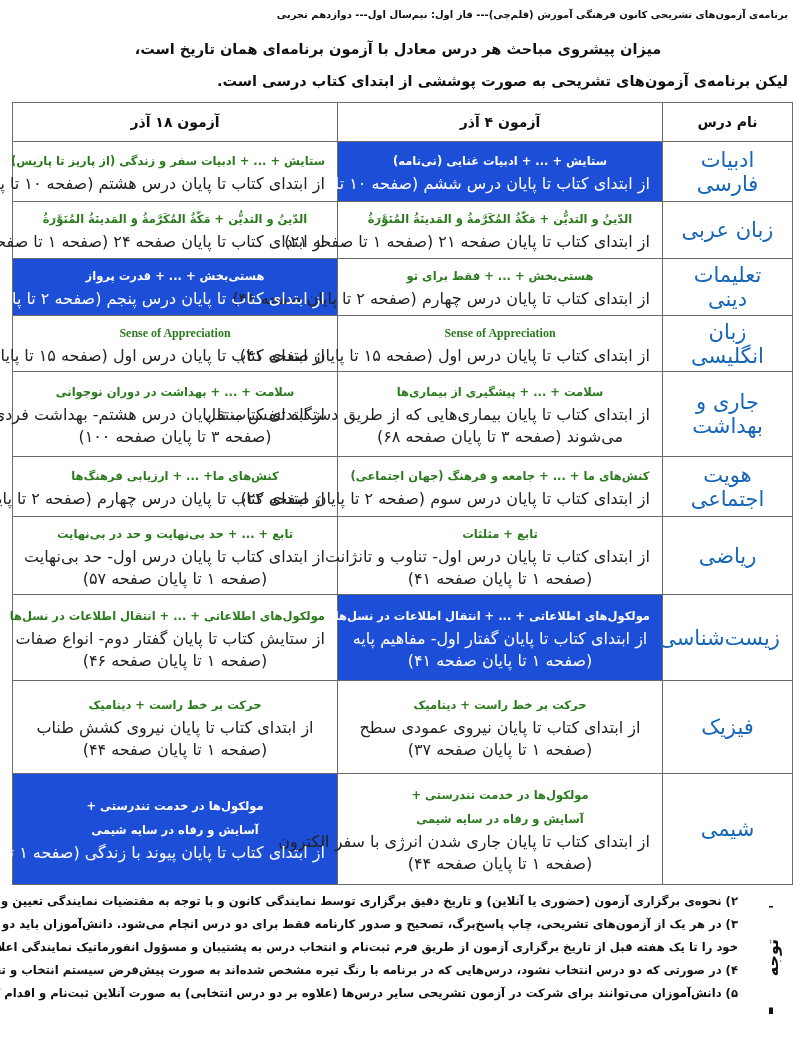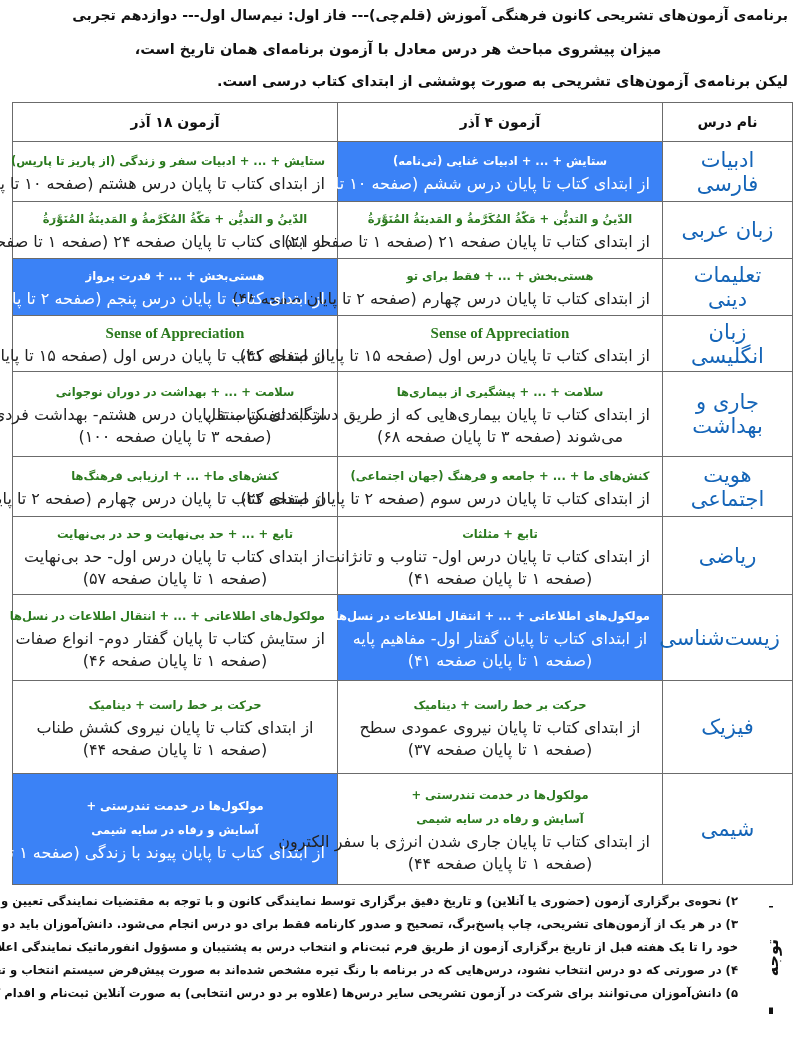--- a/index.html
+++ b/index.html
@@ -1,33 +1,33 @@
 <!DOCTYPE html>
 <html><head>
 <meta charset="utf-8">
 <style>
   html, body { margin:0; padding:0; background:#ffffff; }
   body { width:800px; height:1053px; position:relative; overflow:hidden;
          font-family:"DejaVu Sans", "Liberation Sans", sans-serif; color:#111; direction:rtl; }
-  .title { position:absolute; right:12px; top:4px; width:780px; font-weight:bold; font-size:14px; line-height:22px; white-space:nowrap; }
+  .title { position:absolute; right:12px; top:4px; width:780px; font-weight:bold; font-size:10px; line-height:22px; white-space:nowrap; }
   .sub { position:absolute; right:12px; width:780px; font-weight:bold; font-size:14.5px; line-height:22px; white-space:nowrap; }
   .sub1 { top:38px;text-align:center; }
   .sub2 { top:70px; }
   table.sched { position:absolute; left:12px; top:102px; width:781px; border-collapse:collapse; direction:rtl; table-layout:fixed; }
   table.sched td, table.sched th { border:1.5px solid #6b6b6b; text-align:center; vertical-align:middle; padding:0 12px; }
   table.sched th { font-weight:bold; font-size:14px; height:38px; }
   table.sched .col-name { width:130px; }
   table.sched .col-a { width:325px; }
   table.sched .col-b { width:325px; }
   td.subj { color:#1565b8; font-weight:normal; font-size:21px; }
   .topic { color:#2b7a1e; font-weight:bold; font-size:11.5px; line-height:24px; white-space:nowrap; }
   .desc { color:#222; font-size:16px; line-height:22px; white-space:nowrap; }
-  td.hl { background:#3b82f6; }
+  td.hl { background:#1d4ed8; }
   td.hl .topic, td.hl .desc { color:#ffffff; }
-  .latin { direction:ltr; font-family:"Liberation Serif", "DejaVu Serif", serif; font-size:15px; }
+  .latin { direction:ltr; font-family:"Liberation Serif", "DejaVu Serif", serif; font-size:12px; }
   .notes { position:absolute; right:62px; top:890px; width:730px; font-weight:bold; font-size:11.6px; line-height:23px; }
   .notes div { white-space:nowrap; }
   .side { position:absolute; right:18px; top:900px; width:22px; height:120px; }
   .side .bar { position:absolute; right:9px; top:6px; width:4px; height:108px; background:#111; }
   .side .lbl { position:absolute; right:-40px; top:48px; width:100px; text-align:center; transform:rotate(-90deg); font-weight:bold; font-size:16px; background:#fff; }
 </style>
 </head>
 <body>
 
 <div class="title">برنامه‌ی آزمون‌های تشریحی کانون فرهنگی آموزش (قلم‌چی)--- فاز اول: نیم‌سال اول--- دوازدهم تجربی</div>

